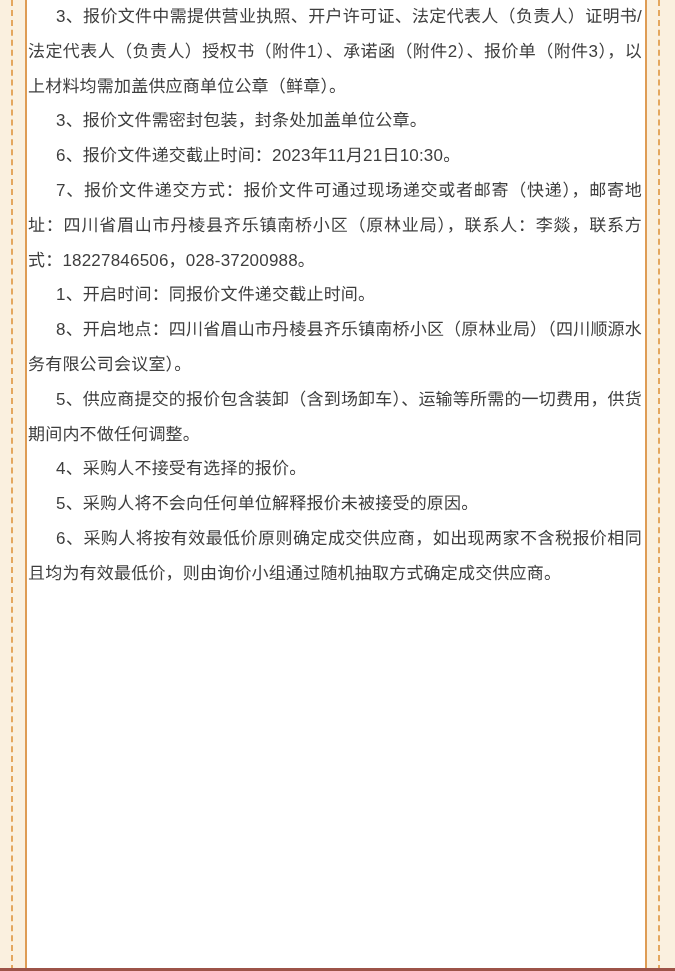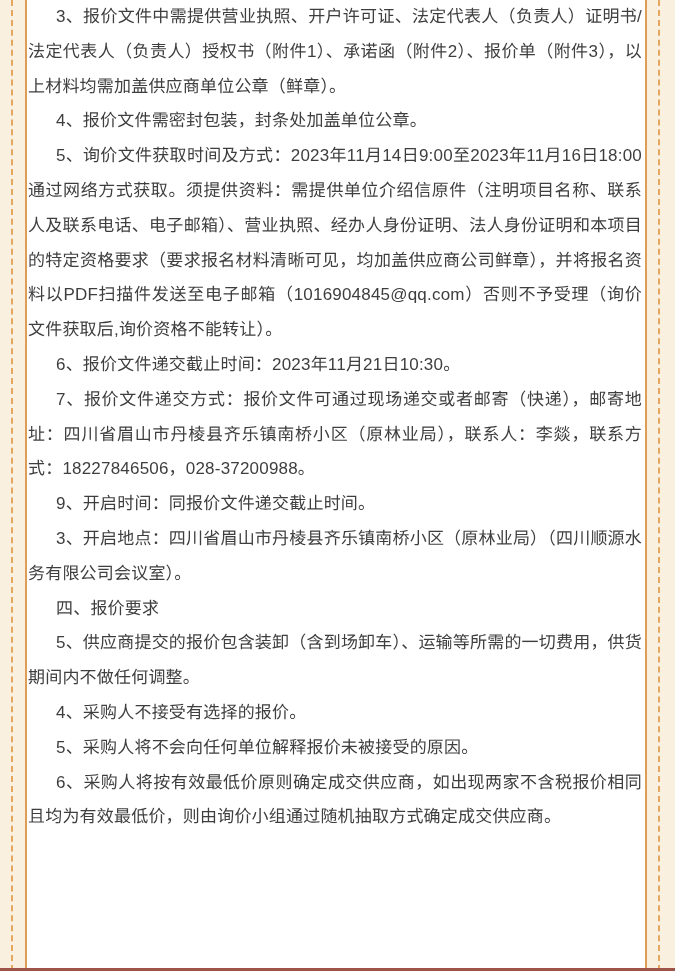--- a/index.html
+++ b/index.html
@@ -82,27 +82,25 @@
   <div class="margin-band left"></div>
   <div class="margin-band right"></div>
   <div class="dashed-line left"></div>
   <div class="dashed-line right"></div>
   <div class="solid-line left"></div>
   <div class="solid-line right"></div>
 
   <div class="doc-body">
 
   <p class="para">3、报价文件中需提供营业执照、开户许可证、法定代表人（负责人）证明书/法定代表人（负责人）授权书（附件1）、承诺函（附件2）、报价单（附件3），以上材料均需加盖供应商单位公章（鲜章）。</p>
-      <p class="para">4、报价文件需密封包装，封条处加盖单位公章。</p>
-      <p class="para">5、询价文件获取时间及方式：2023年11月14日9:00至2023年11月16日18:00通过网络方式获取。须提供资料：需提供单位介绍信原件（注明项目名称、联系人及联系电话、电子邮箱）、营业执照、经办人身份证明、法人身份证明和本项目的特定资格要求（要求报名材料清晰可见，均加盖供应商公司鲜章），并将报名资料以PDF扫描件发送至电子邮箱（1016904845@qq.com）否则不予受理（询价文件获取后,询价资格不能转让）。</p>
+      <p class="para">3、报价文件需密封包装，封条处加盖单位公章。</p>
       <p class="para">6、报价文件递交截止时间：2023年11月21日10:30。</p>
       <p class="para">7、报价文件递交方式：报价文件可通过现场递交或者邮寄（快递），邮寄地址：四川省眉山市丹棱县齐乐镇南桥小区（原林业局），联系人：李燚，联系方式：18227846506，028-37200988。</p>
-      <p class="para">9、开启时间：同报价文件递交截止时间。</p>
-      <p class="para">3、开启地点：四川省眉山市丹棱县齐乐镇南桥小区（原林业局）（四川顺源水务有限公司会议室）。</p>
-      <p class="para">四、报价要求</p>
+      <p class="para">1、开启时间：同报价文件递交截止时间。</p>
+      <p class="para">8、开启地点：四川省眉山市丹棱县齐乐镇南桥小区（原林业局）（四川顺源水务有限公司会议室）。</p>
       <p class="para">5、供应商提交的报价包含装卸（含到场卸车）、运输等所需的一切费用，供货期间内不做任何调整。</p>
       <p class="para">4、采购人不接受有选择的报价。</p>
       <p class="para">5、采购人将不会向任何单位解释报价未被接受的原因。</p>
       <p class="para">6、采购人将按有效最低价原则确定成交供应商，如出现两家不含税报价相同且均为有效最低价，则由询价小组通过随机抽取方式确定成交供应商。</p>
     </div>
 
   <div class="bottom-divider"></div>
 </div>
 
 </body></html>

